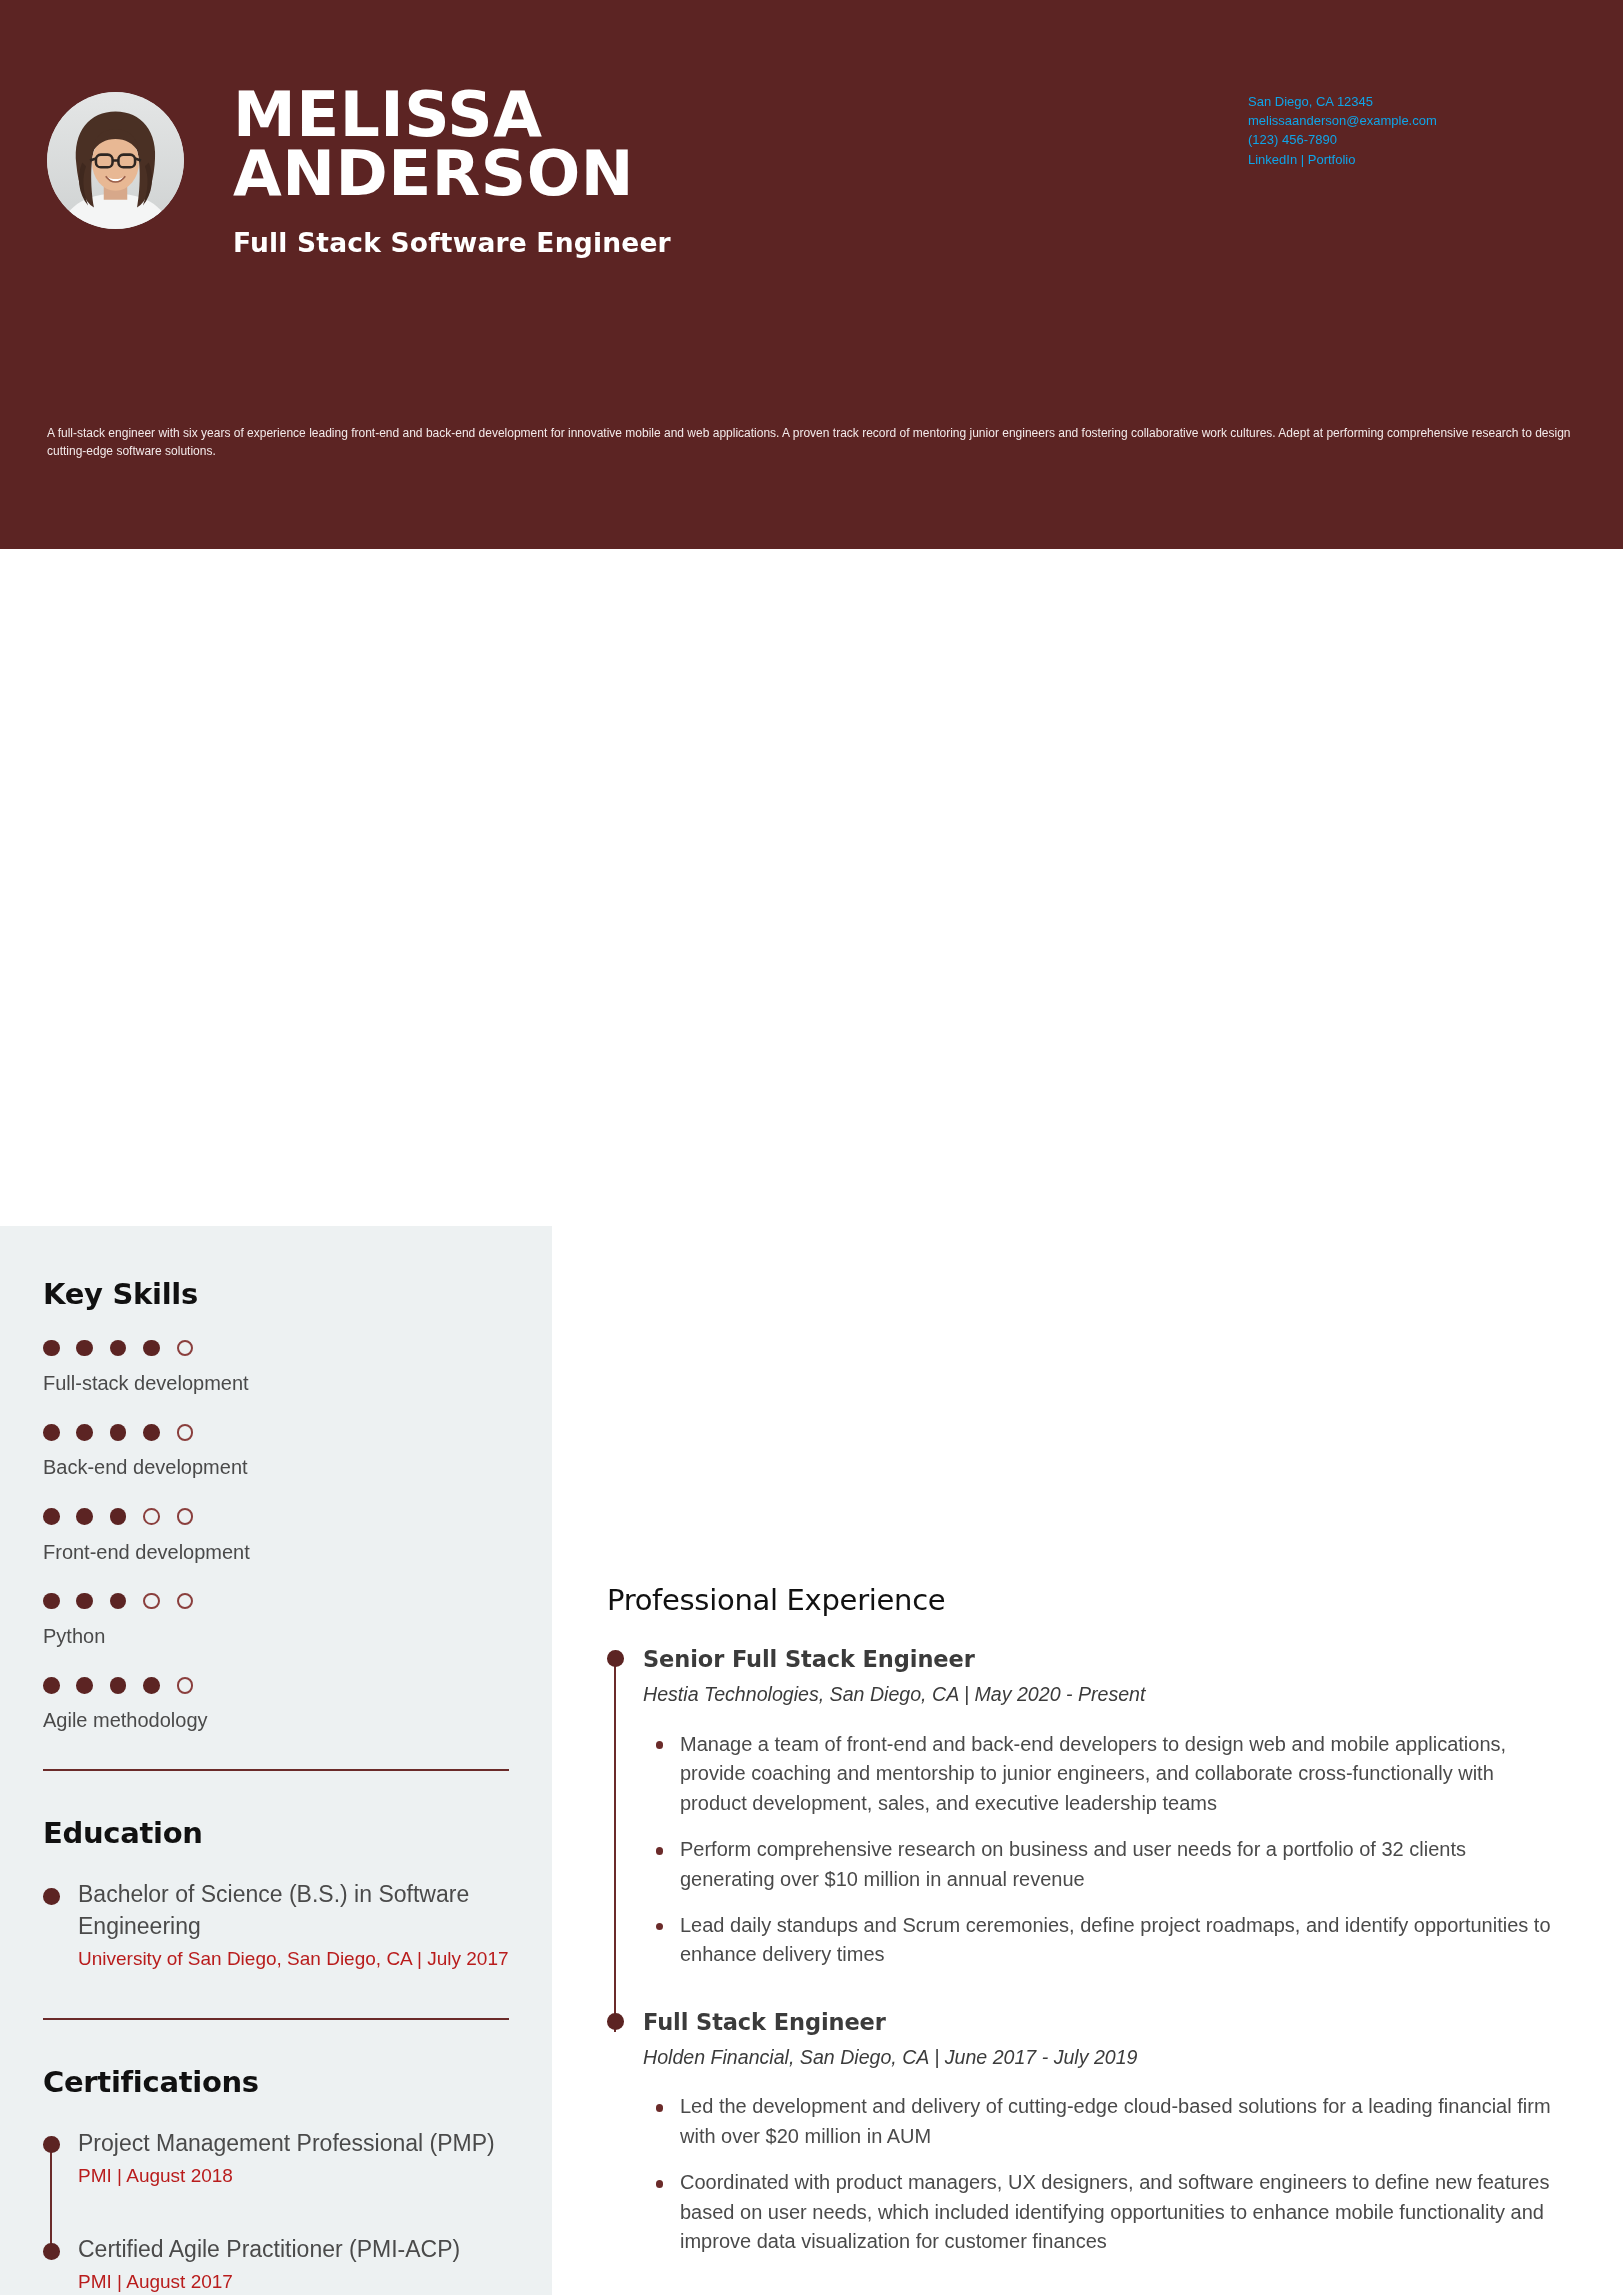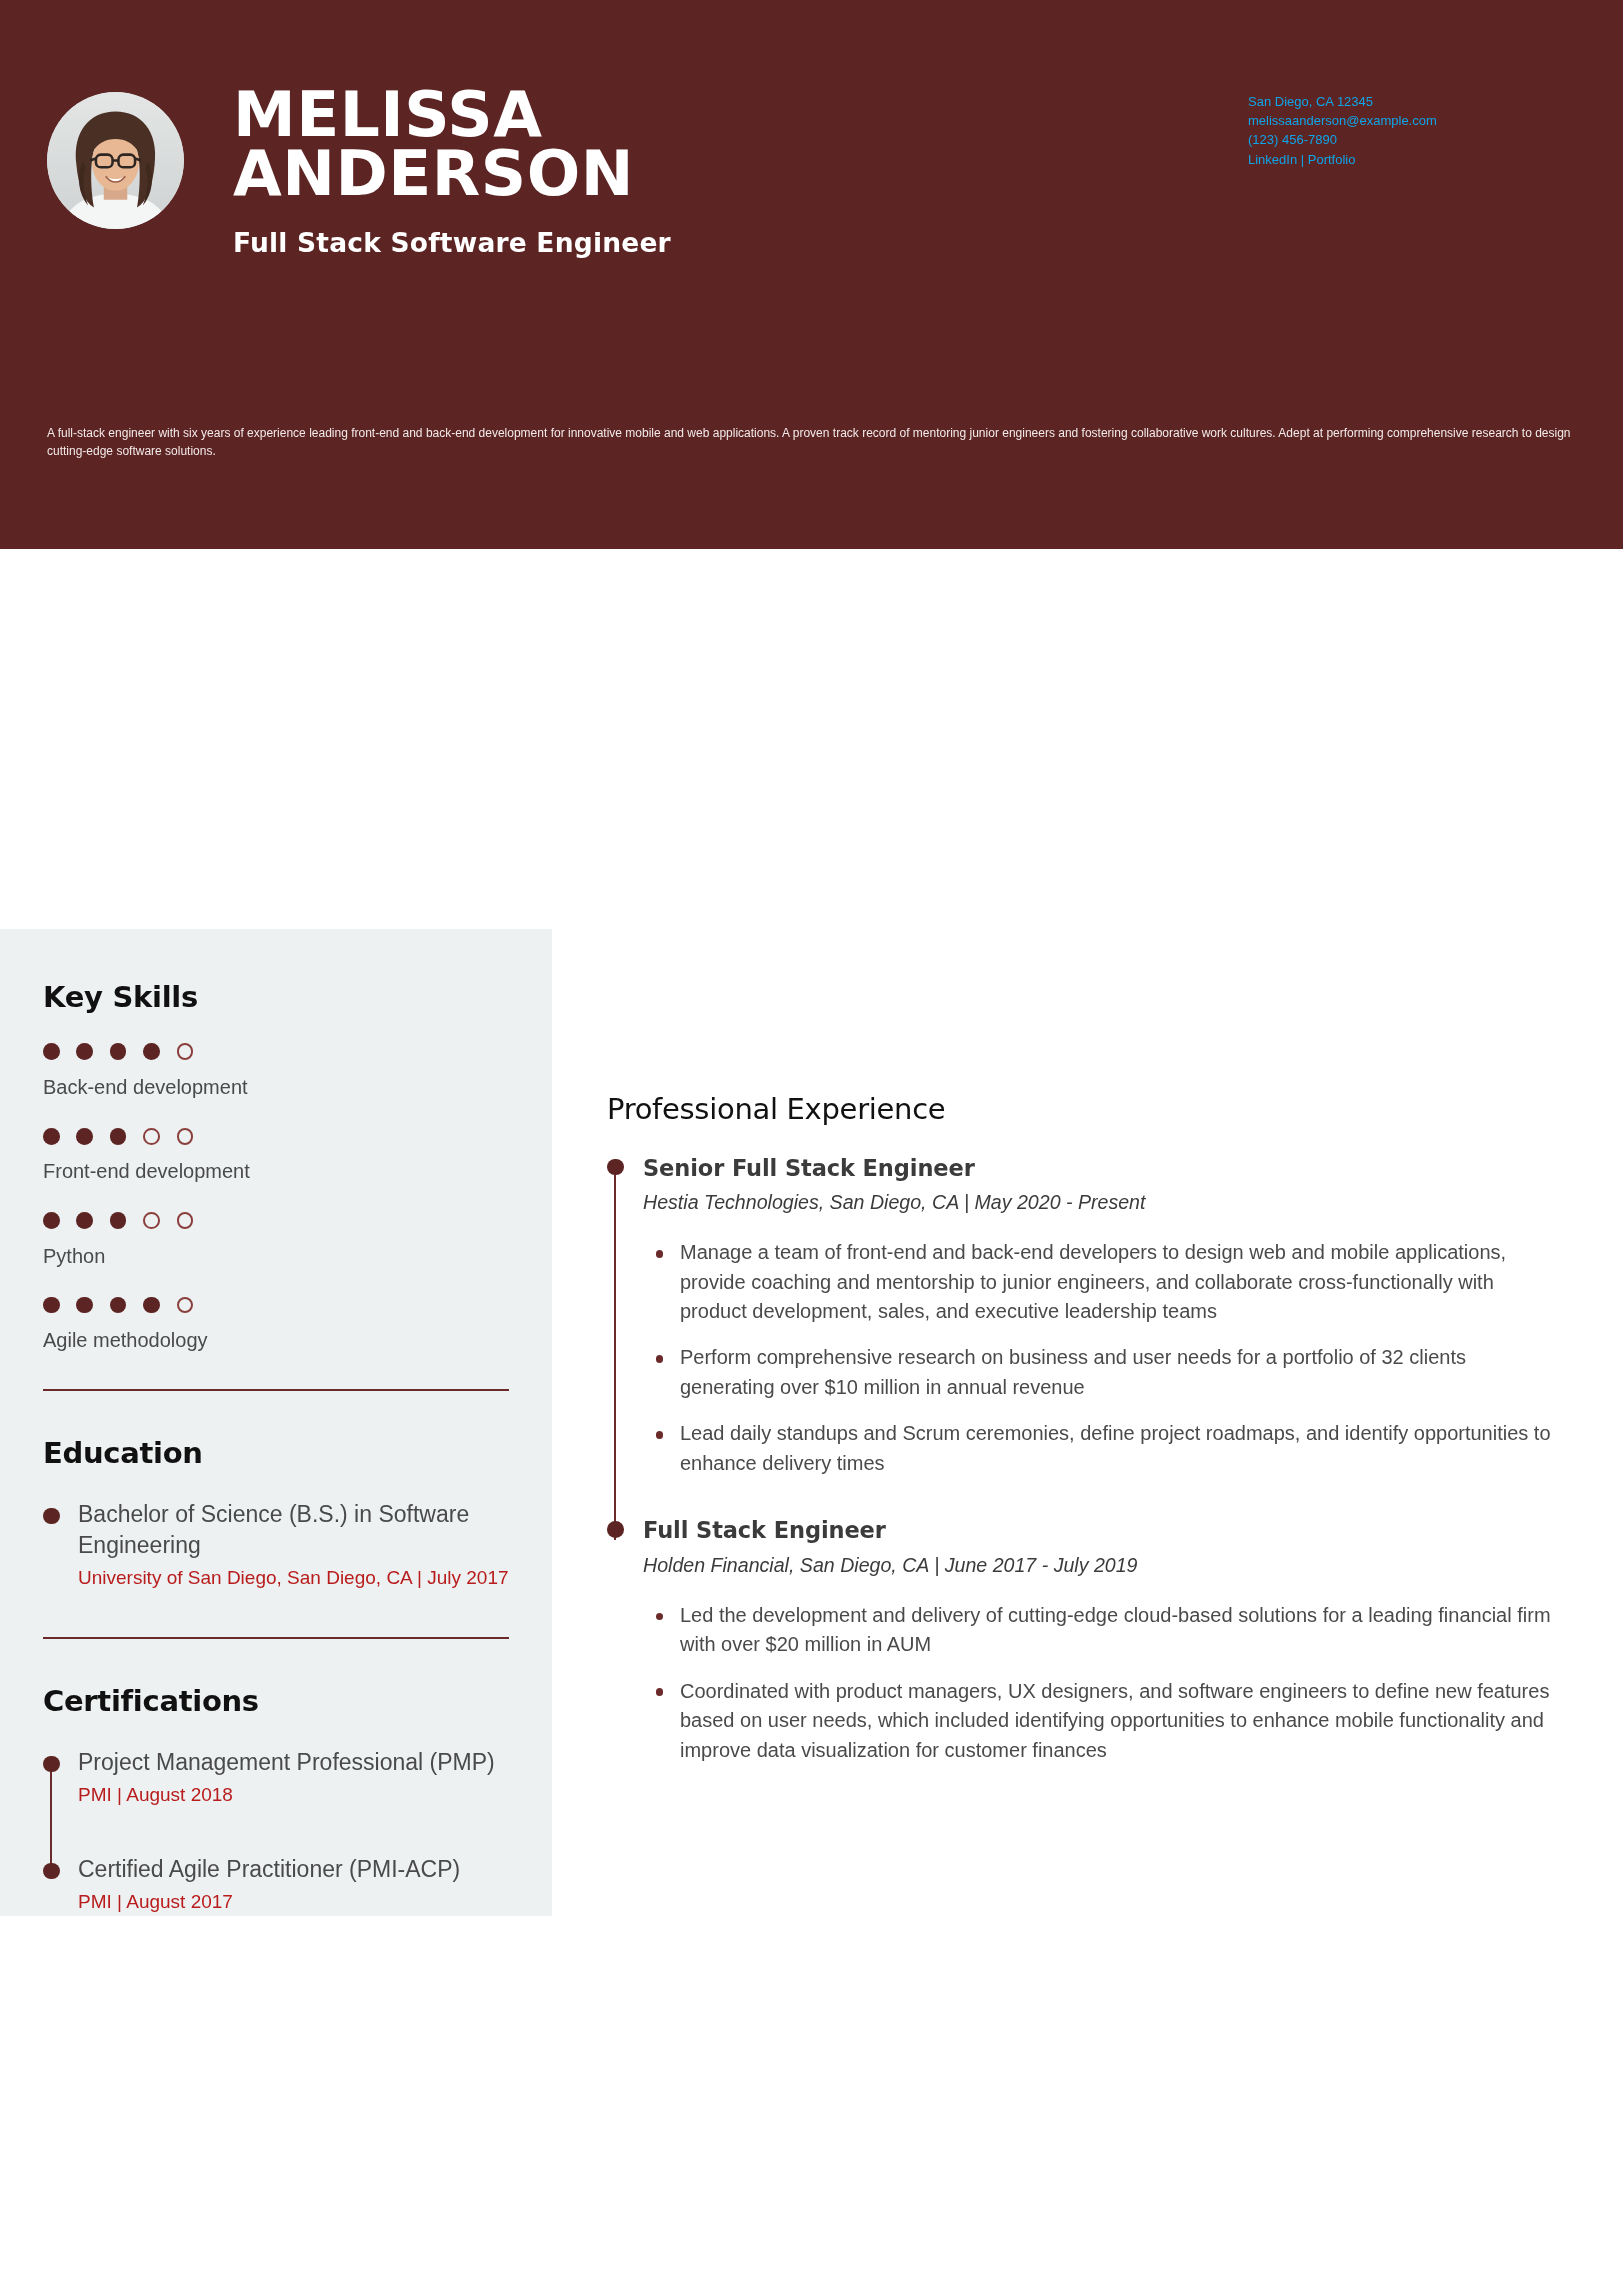--- a/index.html
+++ b/index.html
@@ -93,21 +93,21 @@
     top: 425px;
     color: #f3eaea;
     font-family: "Liberation Sans", sans-serif;
     font-size: 12px;
     line-height: 1.46;
   }
 
   
   .body-wrap {
     display: flex;
-    align-items: center;
+    align-items: flex-end;
     height: 1747px;
   }
   .sidebar {
     width: 552px;
     flex: 0 0 552px;
     background: #EDF1F2;
     box-sizing: border-box;
     padding: 0;
   }
   .main {
@@ -325,20 +325,30 @@
         <div class="side-title">Key Skills</div>
         <div id="skills-list">
             <div class="skill">
               <div class="dots">
                 <span class="dot on"></span>
                 <span class="dot on"></span>
                 <span class="dot on"></span>
                 <span class="dot on"></span>
                 <span class="dot off"></span>
               </div>
+              <div class="skill-label">Full-stack development</div>
+            </div>
+            <div class="skill">
+              <div class="dots">
+                <span class="dot on"></span>
+                <span class="dot on"></span>
+                <span class="dot on"></span>
+                <span class="dot on"></span>
+                <span class="dot off"></span>
+              </div>
               <div class="skill-label">Back-end development</div>
             </div>
             <div class="skill">
               <div class="dots">
                 <span class="dot on"></span>
                 <span class="dot on"></span>
                 <span class="dot on"></span>
                 <span class="dot off"></span>
                 <span class="dot off"></span>
               </div>

